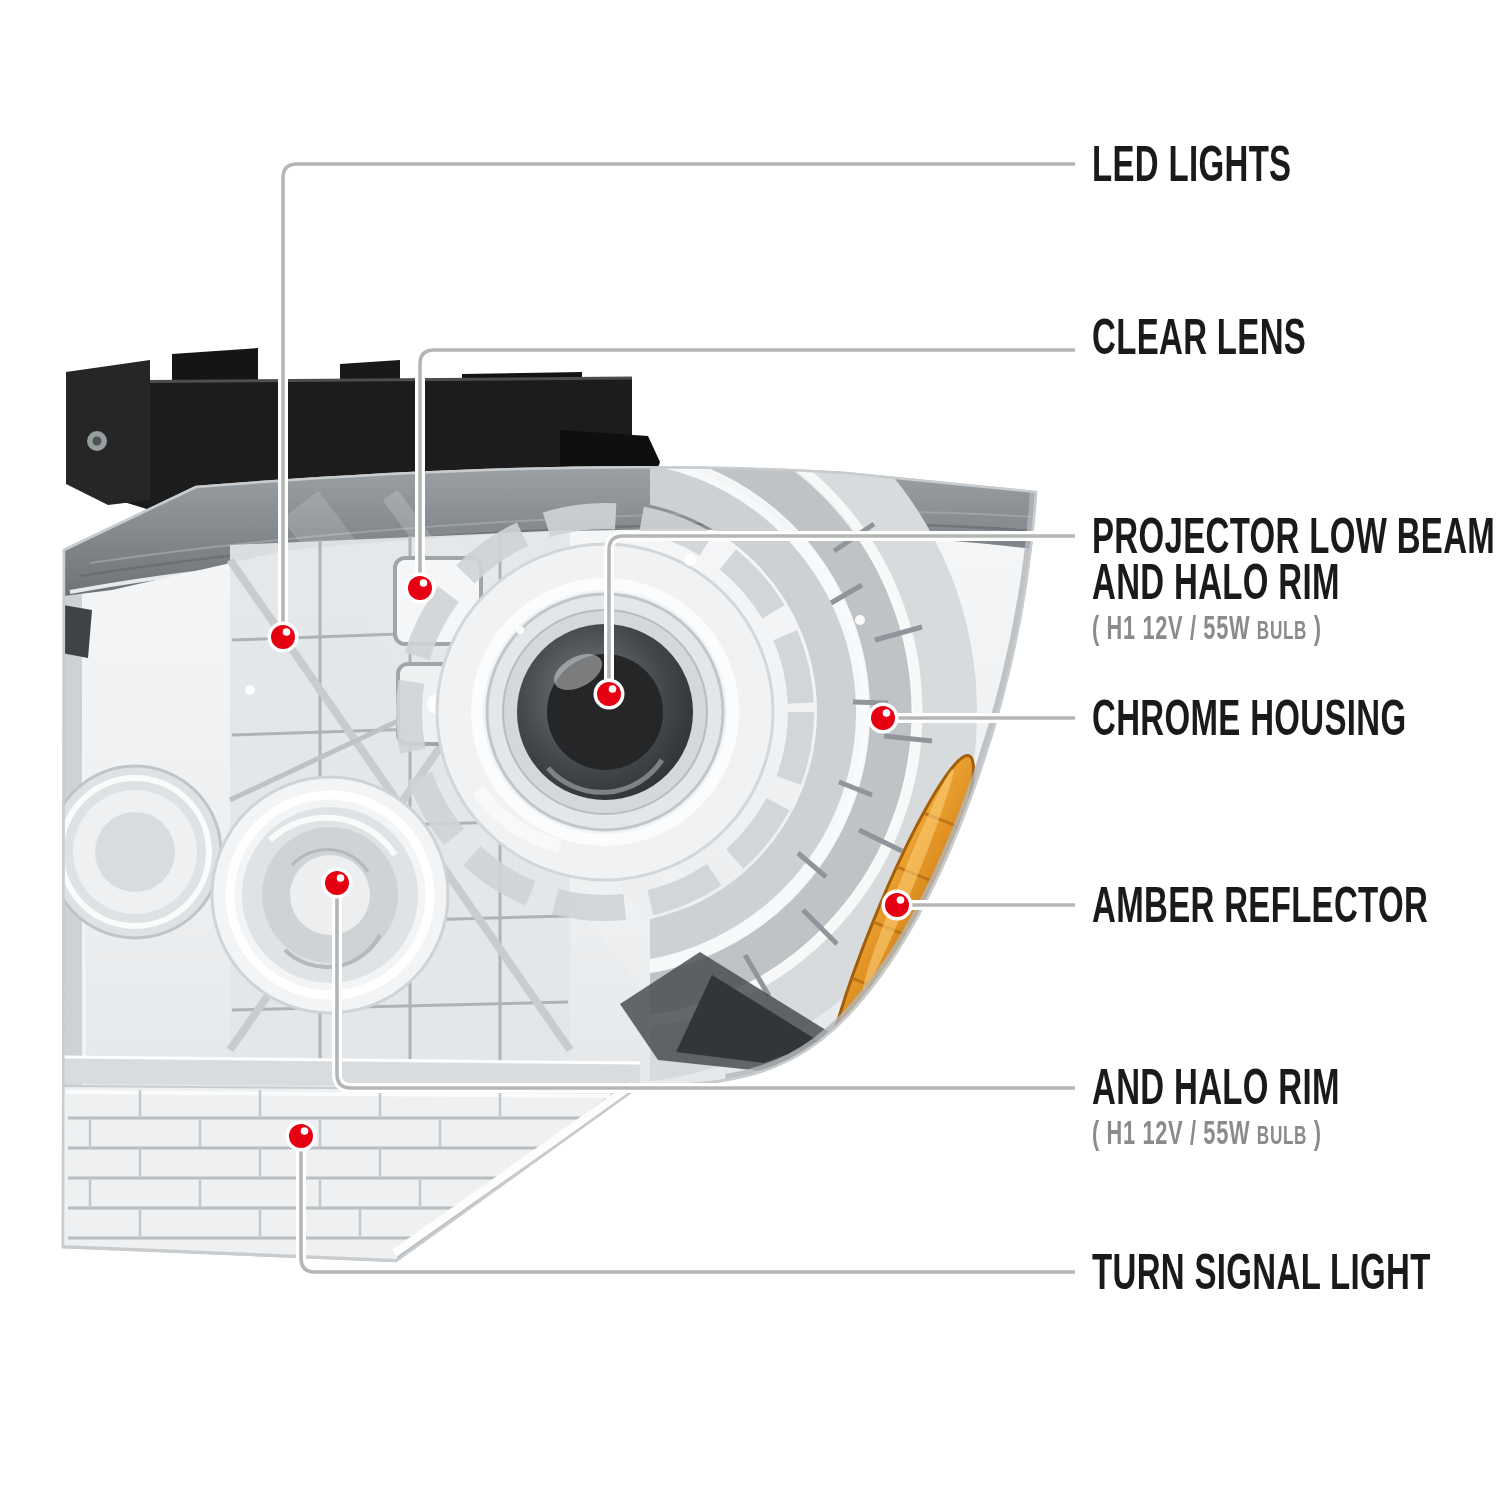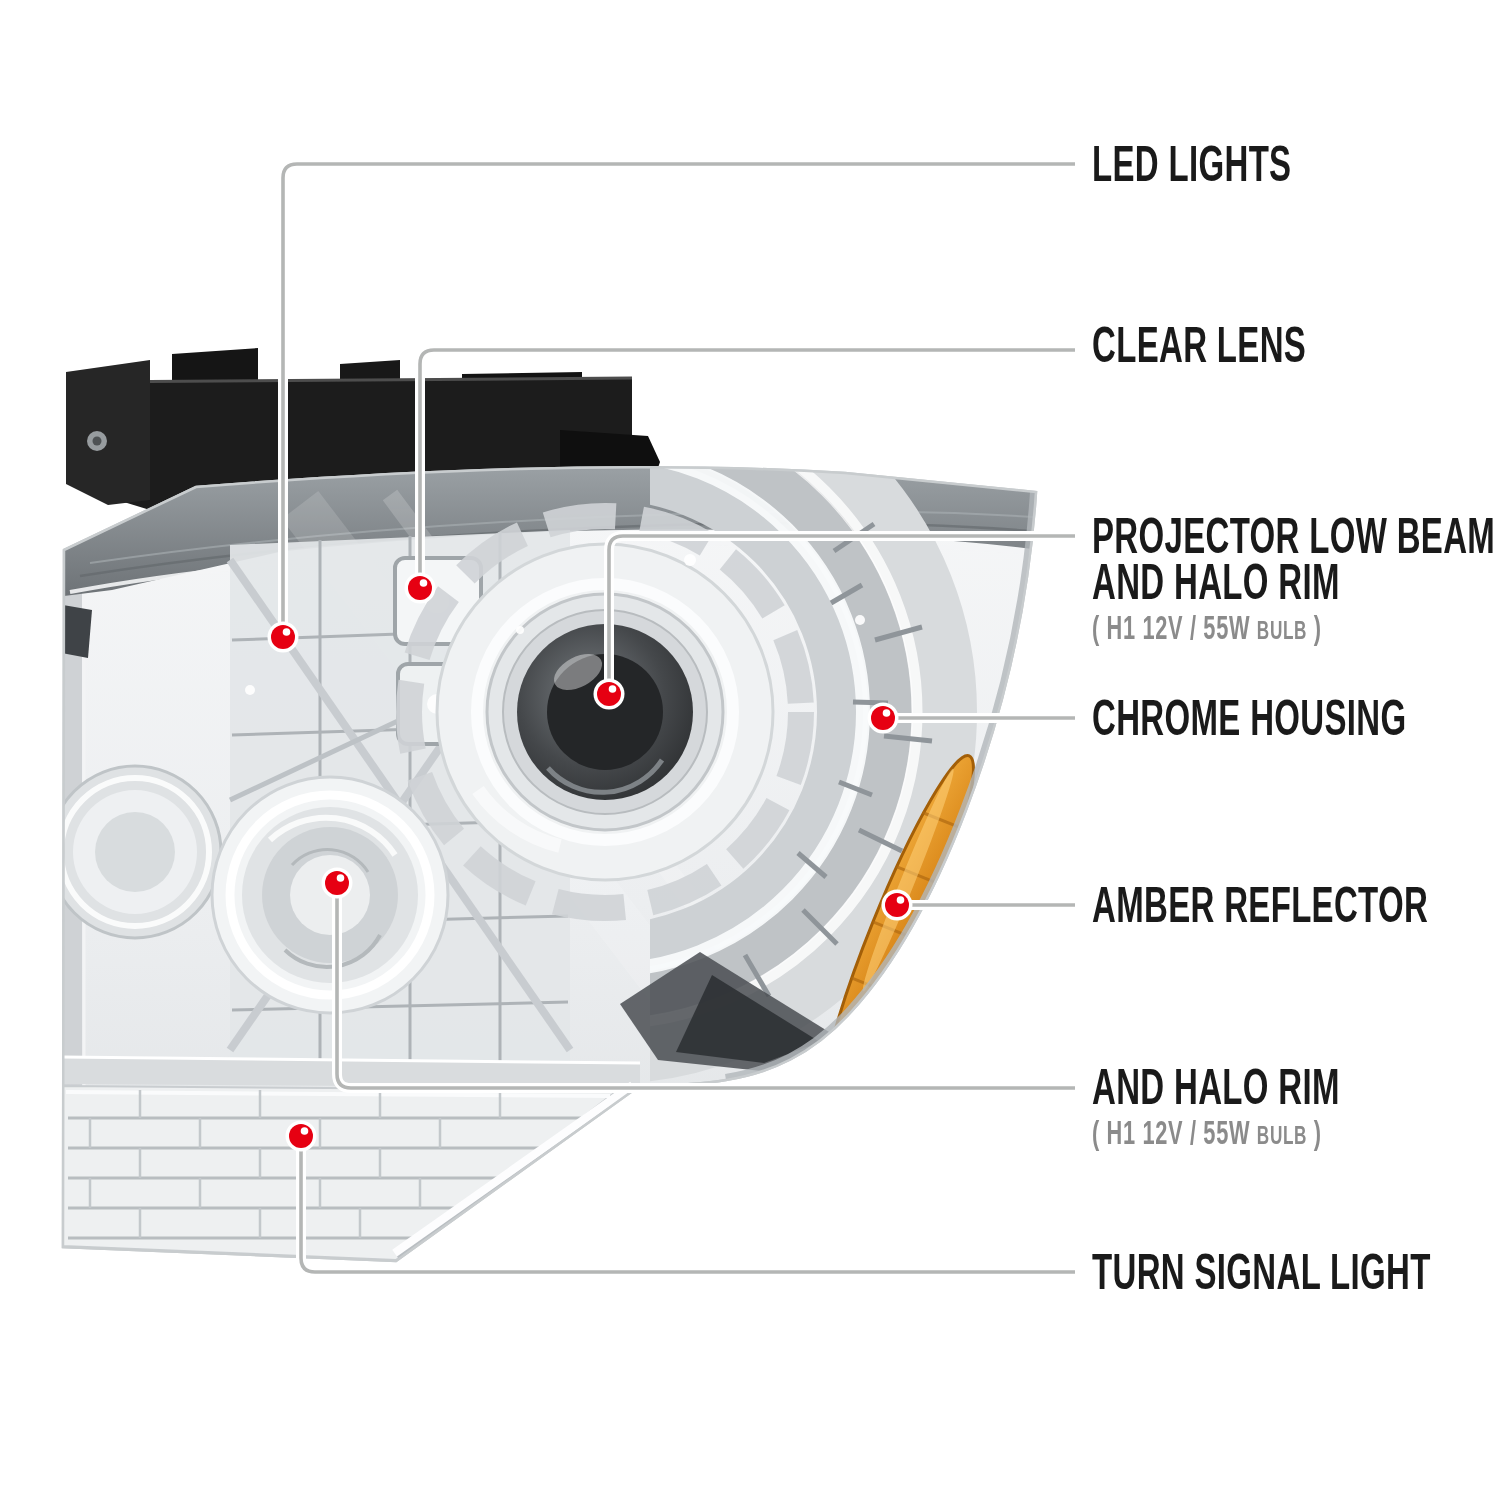--- a/index.html
+++ b/index.html
@@ -289,21 +289,21 @@
       <circle cx="301" cy="1136" r="12" fill="#e60012"></circle>
       <circle cx="304.5" cy="1131" r="3.8" fill="#ffffff"></circle>
     </g>
   </g>
 </svg>
 
 <div class="callout" style="top:141px">
   <div class="line main-line"><span class="cond">LED LIGHTS</span></div>
 </div>
 
-<div class="callout" style="top:322px">
+<div class="callout" style="top:314px">
   <div class="line main-line"><span class="cond">CLEAR LENS</span></div>
 </div>
 
 <div class="callout" style="top:513px">
   <div class="line main-line"><span class="cond">PROJECTOR LOW BEAM</span></div>
   <div class="line main-line"><span class="cond">AND HALO RIM</span></div>
   <div class="line spec-line">
     <span class="cond"><span>( H1  12V / 55W </span><span class="bulb">BULB</span><span> )</span></span>
   </div>
 </div>

